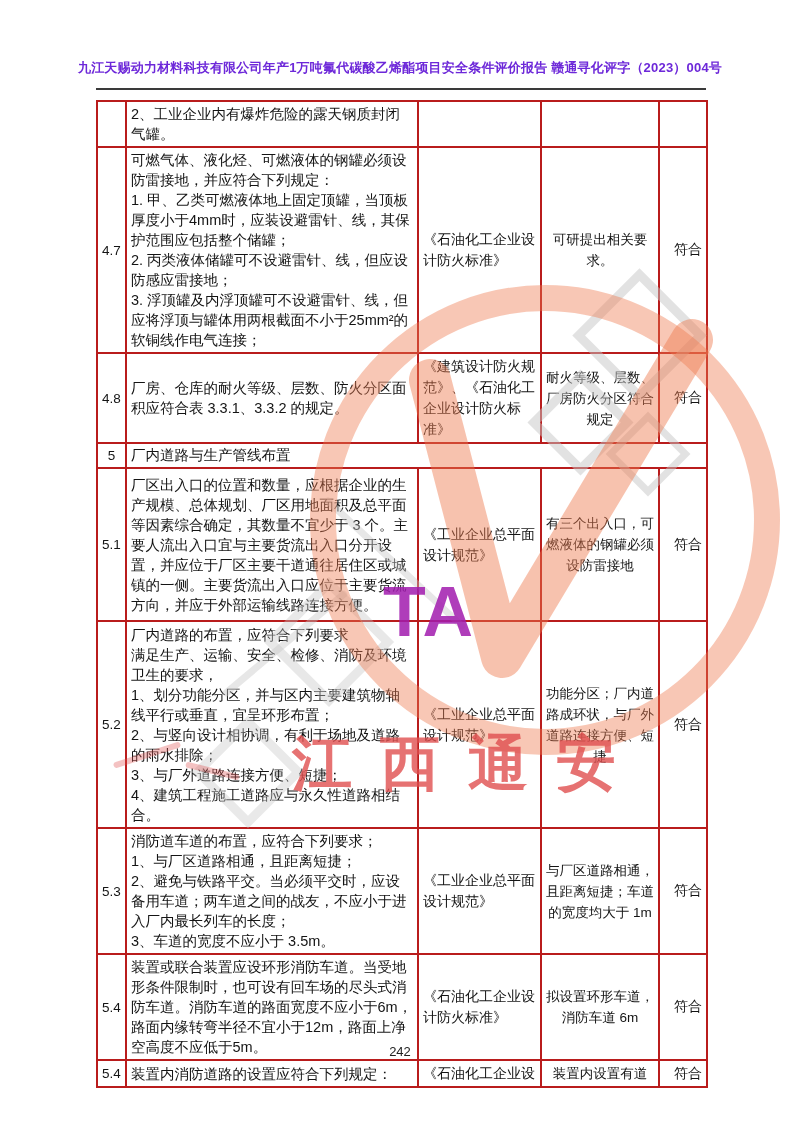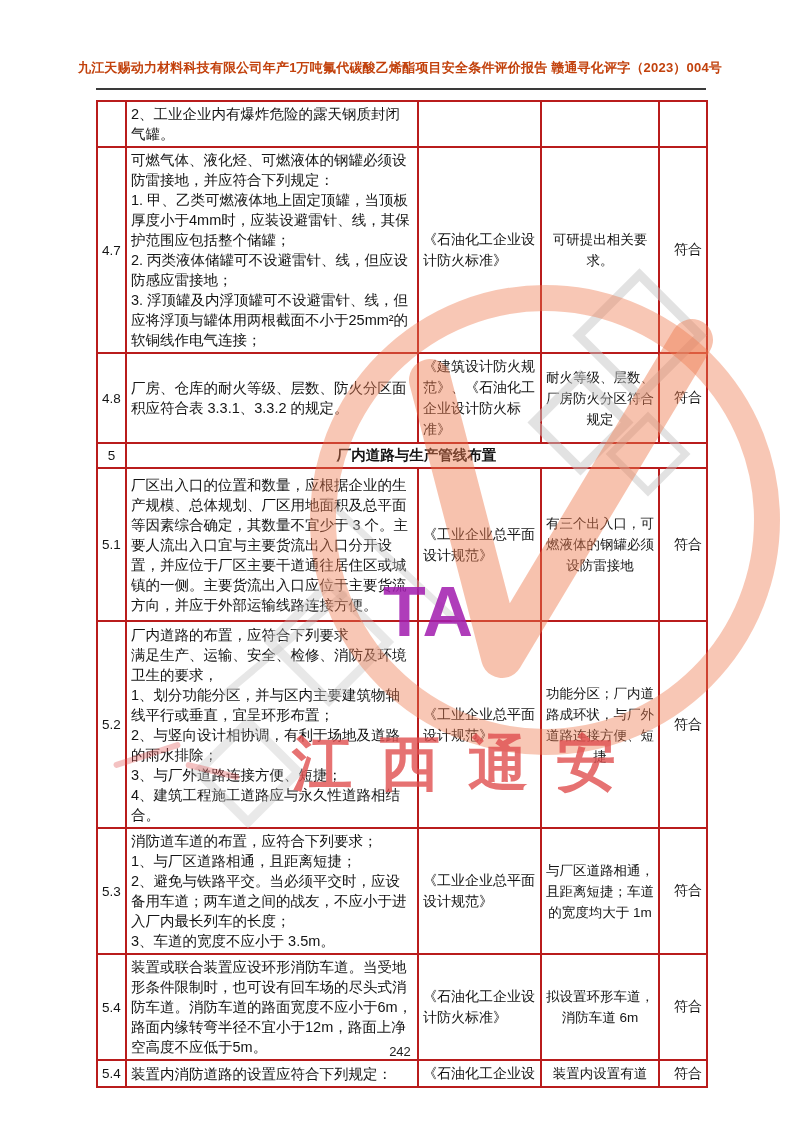--- a/index.html
+++ b/index.html
@@ -6,21 +6,21 @@
   body{
     width:800px;height:1131px;
     background:#ffffff;
     font-family:"Liberation Sans","DejaVu Sans",sans-serif;
     color:#1a1a1a;
   }
   .page{position:relative;width:800px;height:1131px;background:#fff;overflow:hidden;}
 
   .doc-header{
     position:absolute;top:59px;left:0;width:100%;
-    text-align:center;font-size:13px;font-weight:600;color:#c2410c;
+    text-align:center;font-size:13px;font-weight:600;color:#6d28d9;
     letter-spacing:0.2px;
   }
   .header-rule{
     position:absolute;top:88px;left:96px;width:610px;height:2px;background:#3a3a3a;
   }
 
   table.doc-table{
     position:absolute;top:100px;left:96px;width:610px;
     border-collapse:collapse;table-layout:fixed;
     font-size:14.5px;color:#141414;
@@ -35,21 +35,21 @@
   col.c-content{width:292px;}
   col.c-std{width:123px;}
   col.c-find{width:118px;}
   col.c-res{width:48px;}
 
   td.c-no{text-align:center;font-size:13.5px;padding:1px;margin-top:30px;}
   td.c-content{text-align:left;white-space:pre-line;line-height:20px;}
   td.c-std{text-align:left;white-space:pre-line;line-height:21px;font-size:14px;}
   td.c-find{text-align:center;white-space:pre-line;line-height:21px;font-size:13.5px;}
   td.c-res{text-align:right;font-size:14px;}
-  td.c-section{text-align:center;font-weight:700;}
+  td.c-section{font-weight:400;}
   td.vtop{vertical-align:top;}
 
   tr.r0{height:40px;}
   tr.r1{height:200px;}
   tr.r2{height:68px;}
   tr.r3{height:22px;}
   tr.r4{height:153px;}
   tr.r5{height:207px;}
   tr.r6{height:118px;}
   tr.r7{height:105px;}

